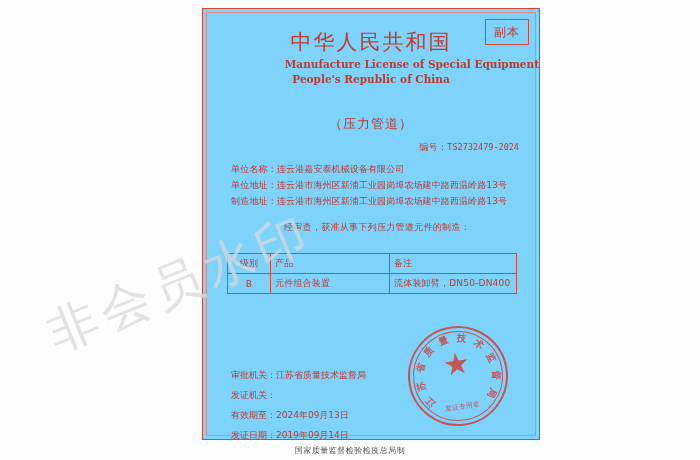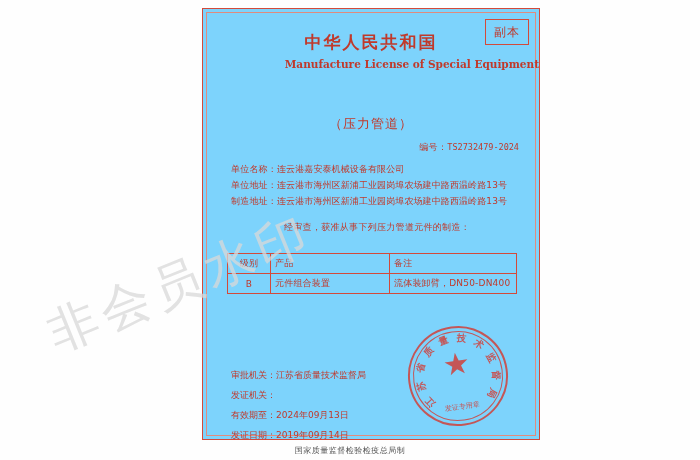--- a/index.html
+++ b/index.html
@@ -53,24 +53,24 @@
   }
   .title-block {
     position: absolute;
     left: 0;
     right: 0;
     top: 22px;
     text-align: center;
     color: #c0392b;
   }
   .title-cn1 {
-    font-size: 17px;
+    font-size: 21px;
     letter-spacing: 2px;
     line-height: 23px;
-    font-weight: bold;
+    font-weight: normal;
   }
   .title-cn2 {
     font-size: 15px;
     letter-spacing: 1.5px;
     line-height: 22px;
     font-weight: bold;
   }
   .title-en1 {
     font-family: "DejaVu Serif", serif;
     font-size: 10.5px;
@@ -277,20 +277,21 @@
 <div id="page">
 
   <div class="cert-border">
     <div class="cert-inner"></div>
 
     <div class="copy-box">副本</div>
 
     <div class="title-block">
       <div class="title-cn1">中华人民共和国</div>
       <div class="title-en1">Manufacture License of Special Equipment</div>
+      <div class="title-en2">People's Republic of China</div>
     </div>
 
     <div class="subtitle-cn">（压力管道）</div>
 
     <div class="cert-no">
       <span>编号：</span><span class="num">TS2732479-2024</span>
     </div>
 
     <div class="field-rows">
       <div class="field-row">

